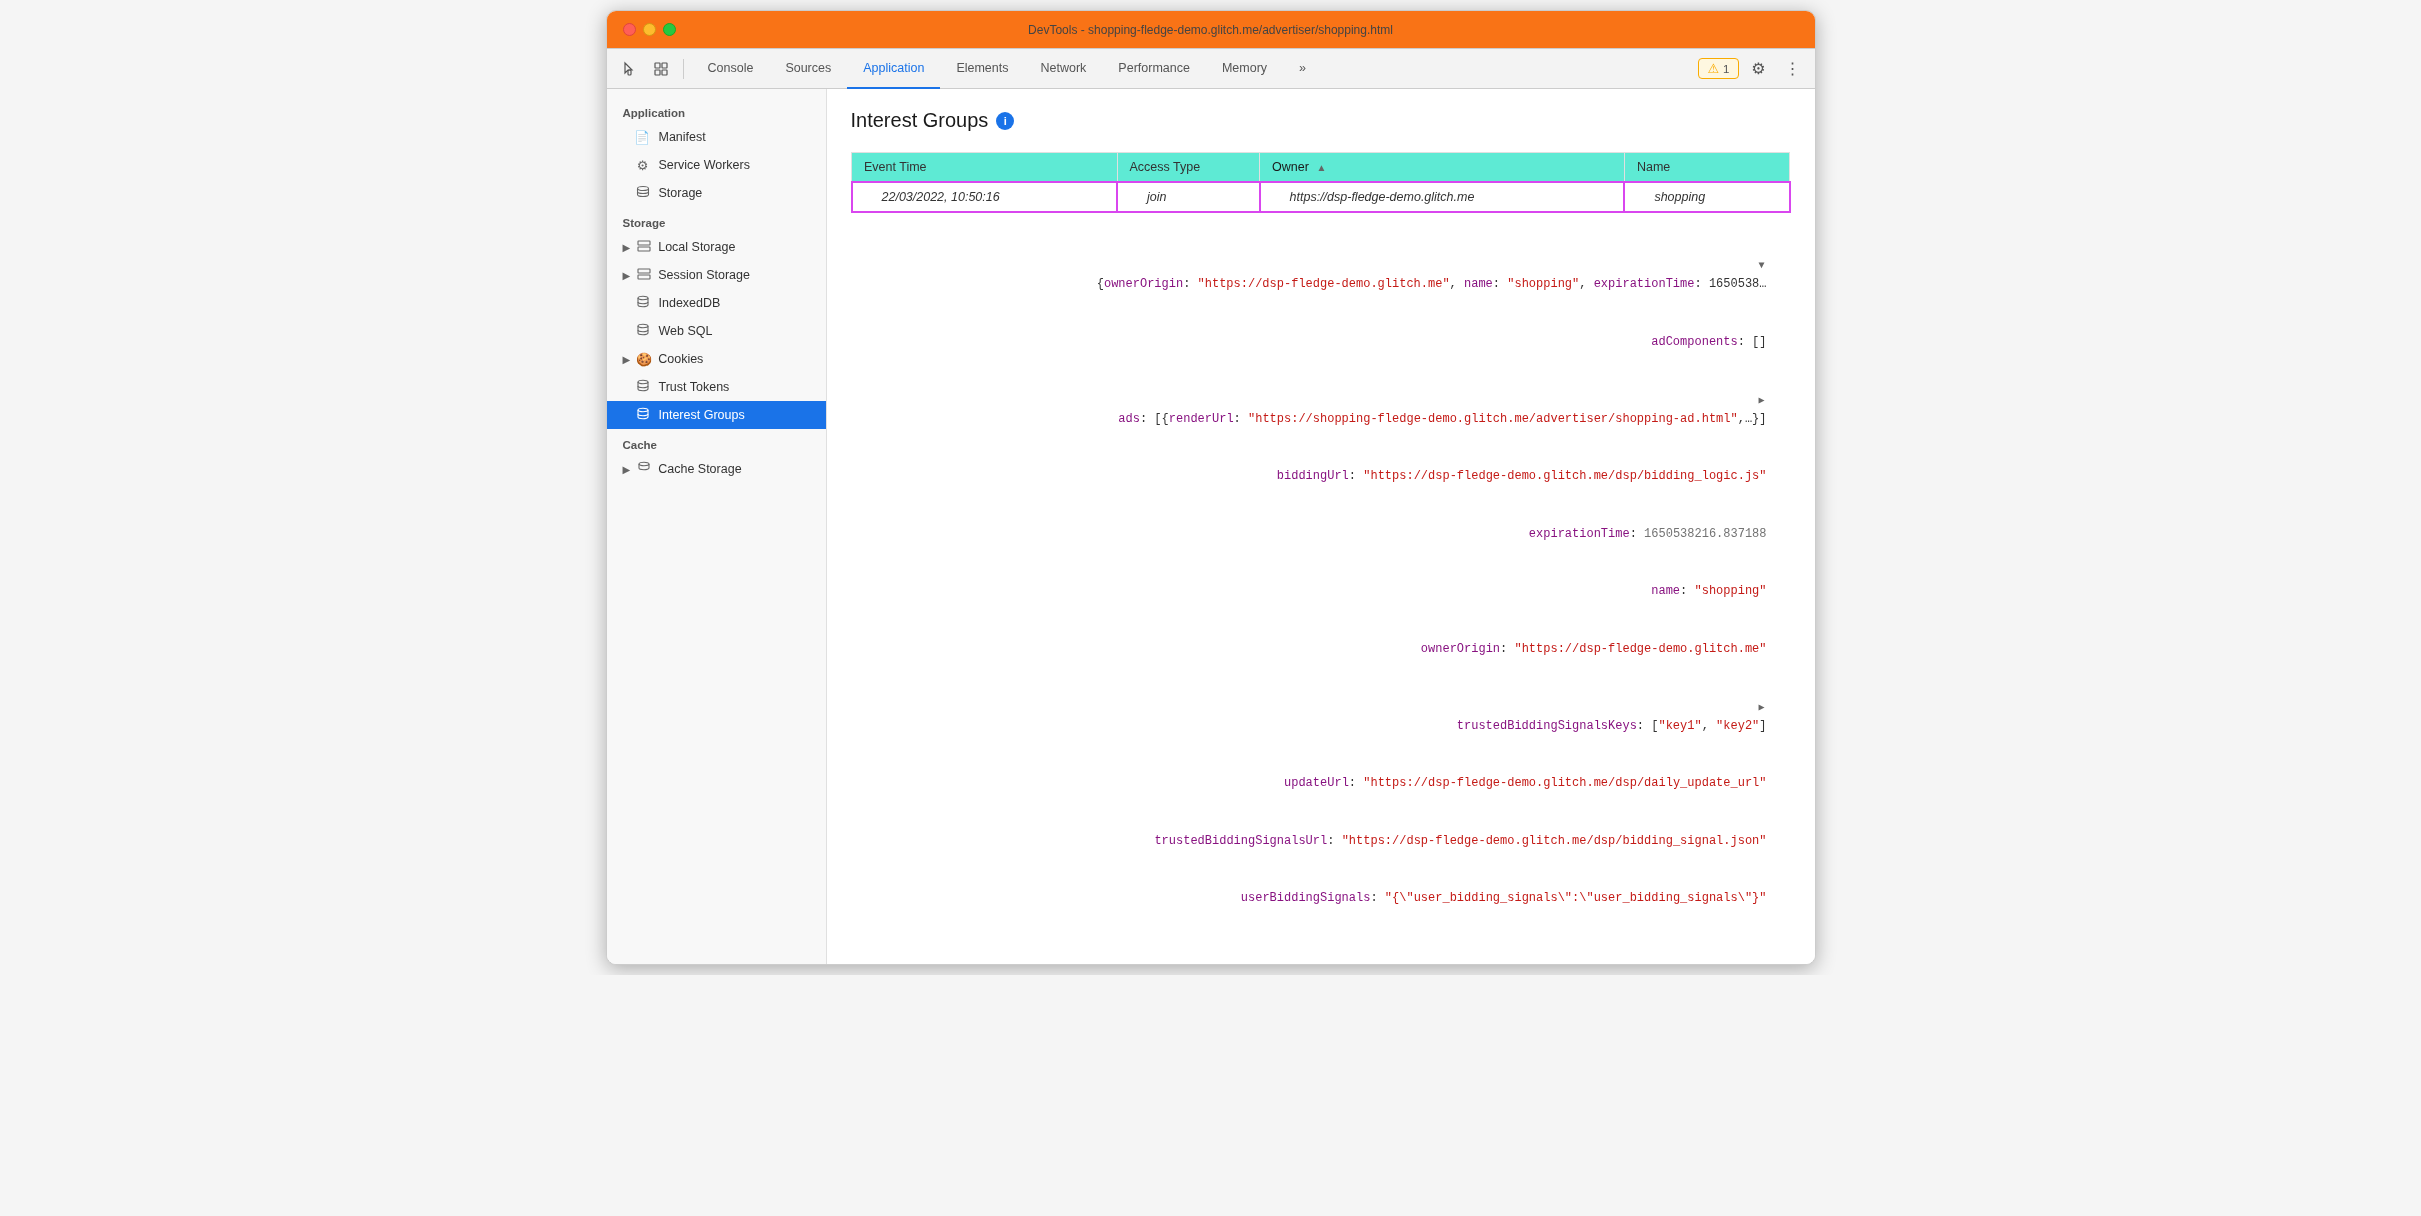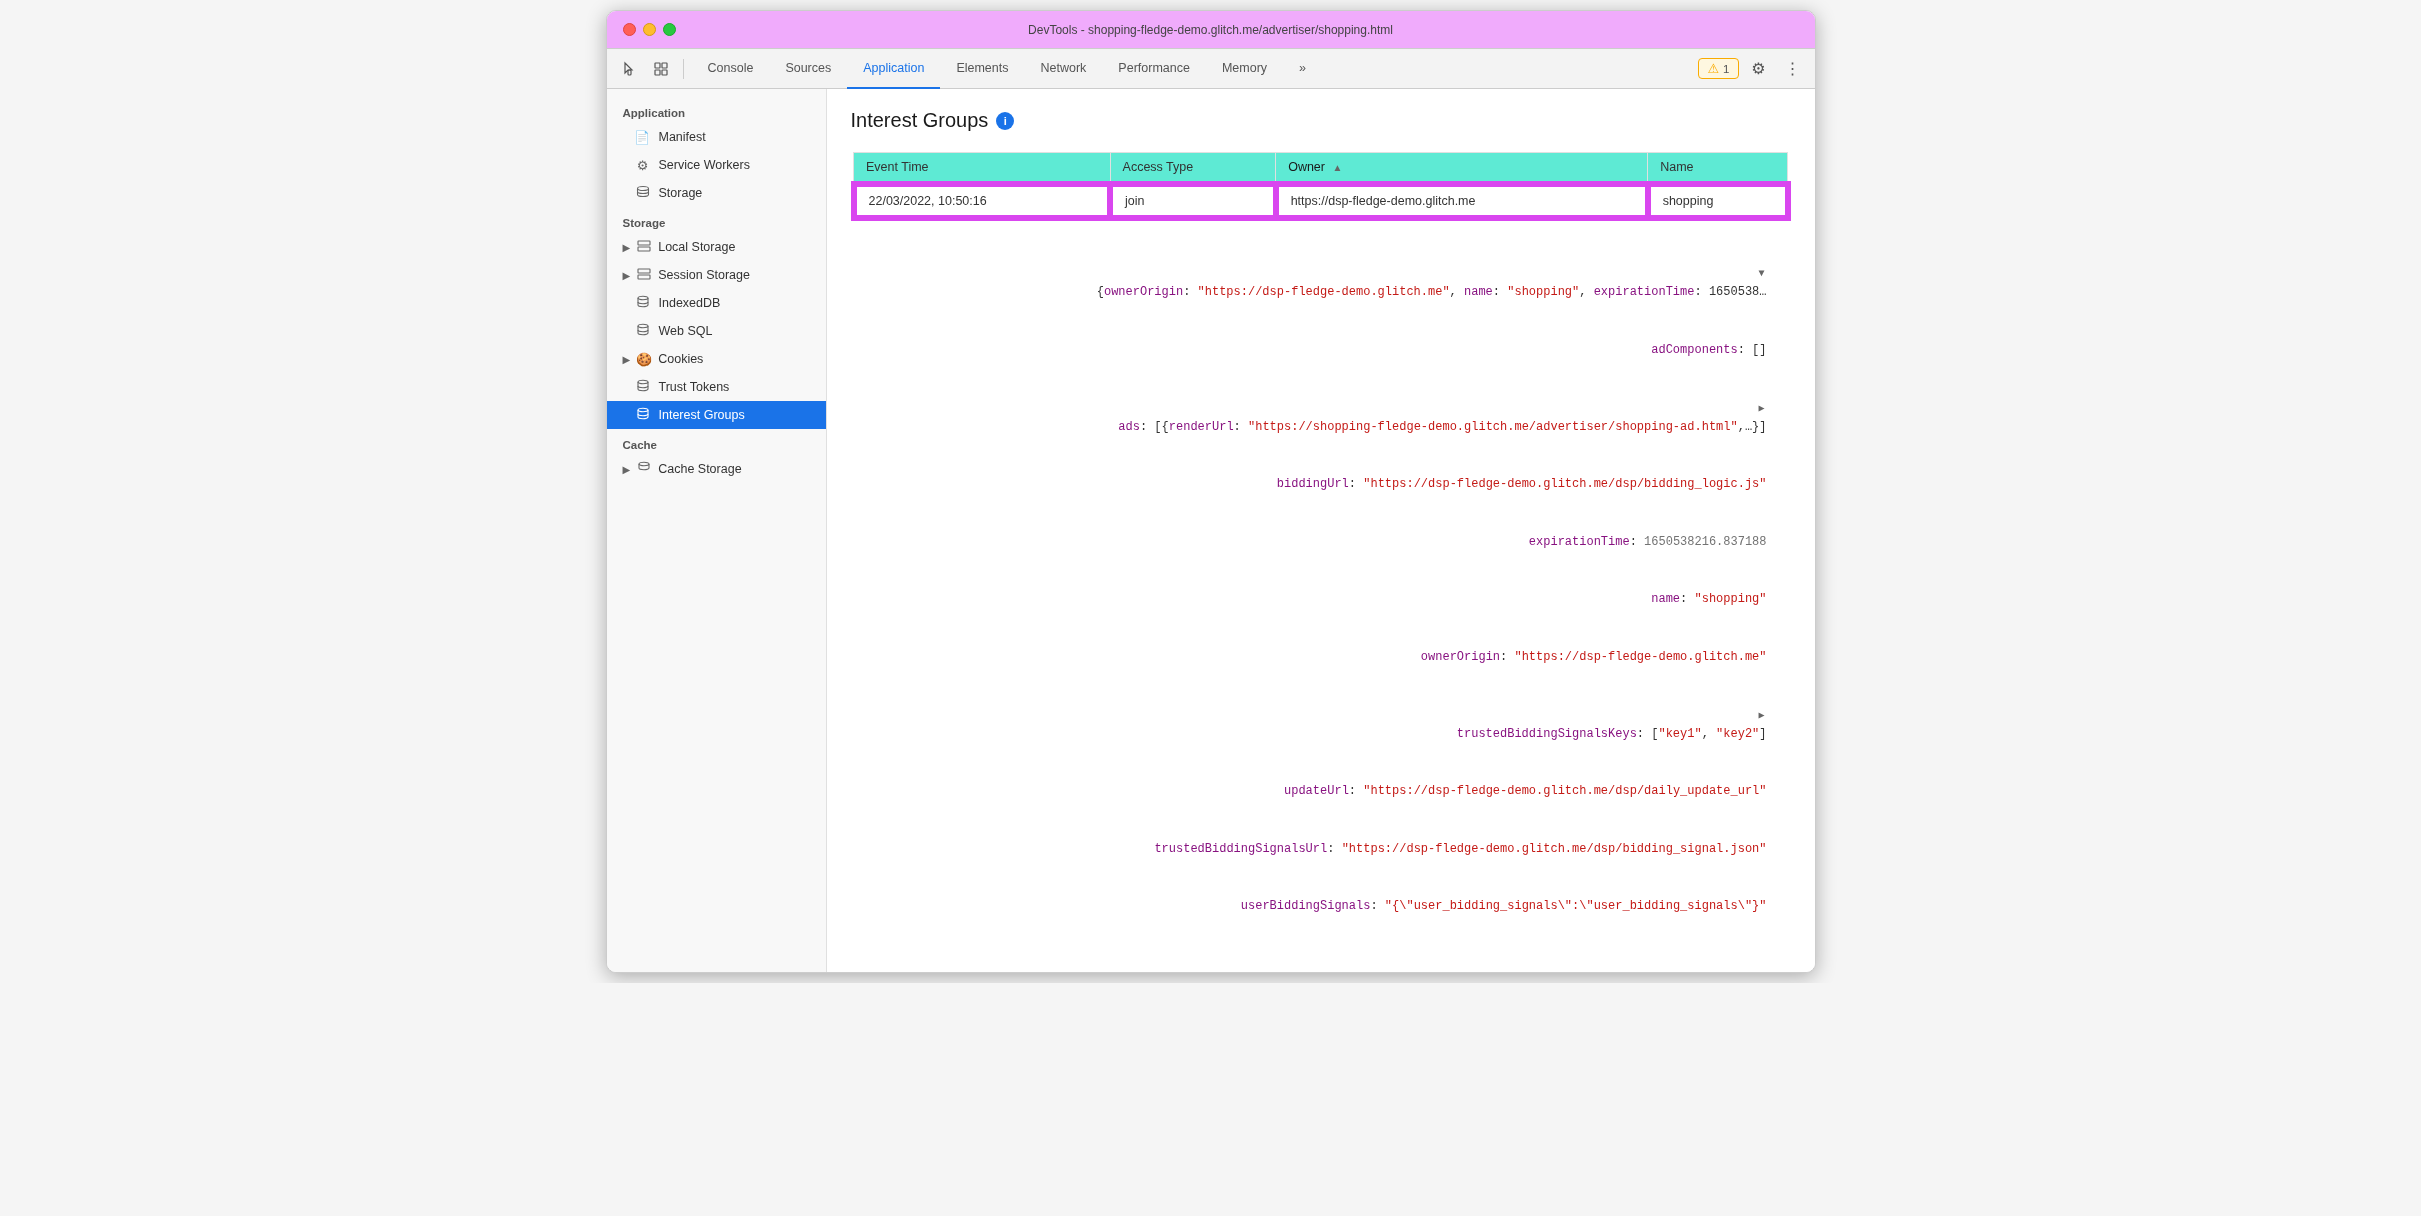--- a/index.html
+++ b/index.html
@@ -15,21 +15,21 @@
       margin: 10px auto;
       border-radius: 10px;
       overflow: hidden;
       box-shadow: 0 4px 20px rgba(0,0,0,0.3);
       background: #ffffff;
       border: 1px solid #ccc;
     }
 
     
     .title-bar {
-      background: #f0abfc;
+      background: #f97316;
       border-bottom: 1px solid #ccc;
       padding: 10px 16px;
       display: flex;
       align-items: center;
       position: relative;
       height: 38px;
     }
     .traffic-lights {
       display: flex;
       gap: 7px;
@@ -237,23 +237,24 @@
       padding: 7px 12px;
       text-align: left;
       font-weight: 500;
       color: #333;
       white-space: nowrap;
     }
     .ig-table th.sorted {
       color: #1a1a1a;
     }
     .ig-table td {
-      border: 6px solid #d946ef;
-      padding: 7px 12px;
+      border: 2px solid #d946ef;
+      padding: 7px 29px;
       color: #333;
+      font-style: italic;
     }
     .sort-arrow {
       margin-left: 4px;
       color: #666;
       font-size: 10px;
     }
 
     
     .json-viewer {
       font-family: 'Menlo', 'Monaco', 'Courier New', monospace;

